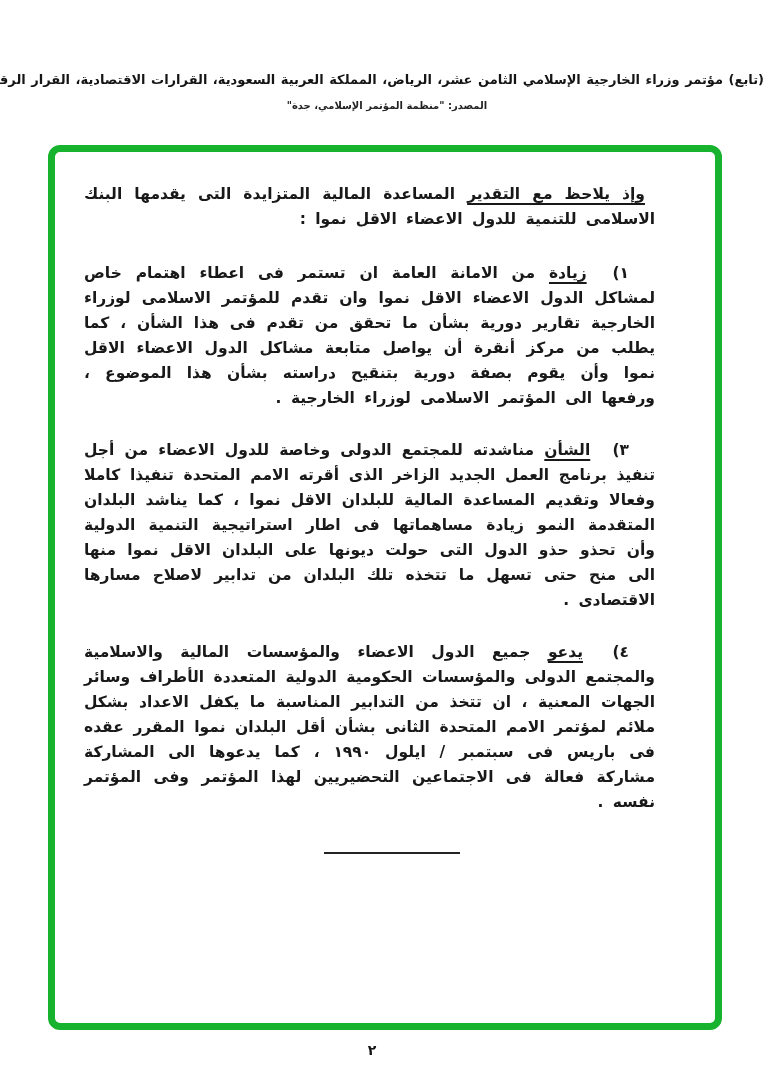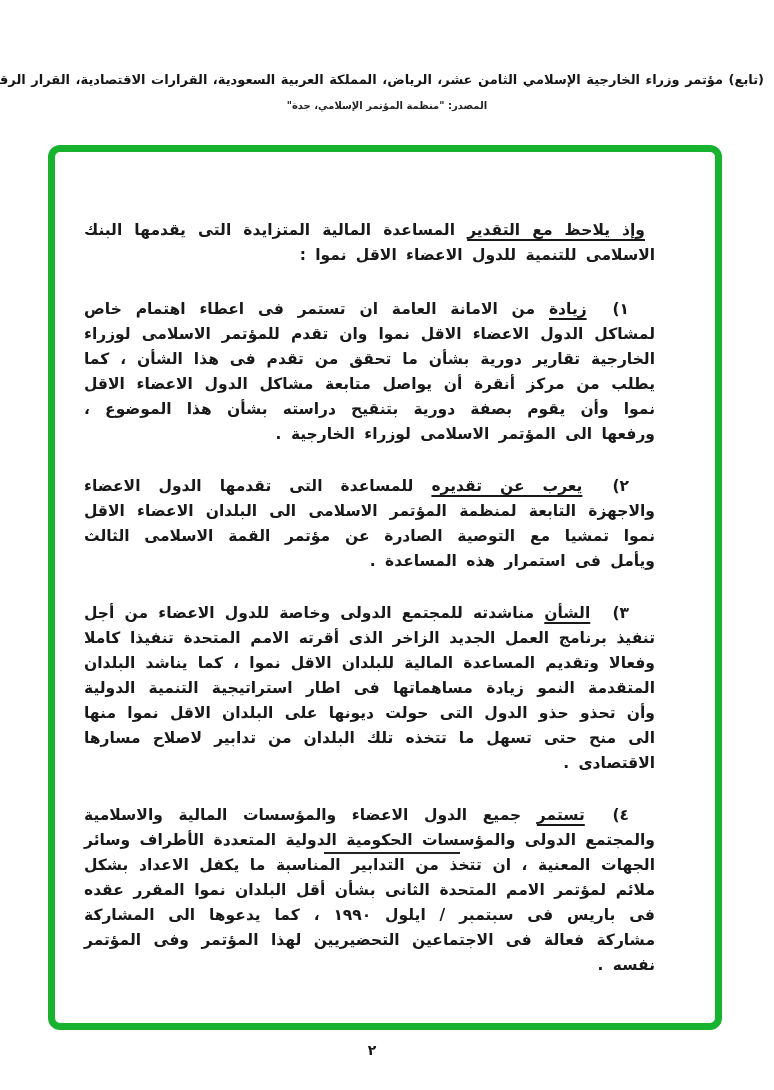--- a/index.html
+++ b/index.html
@@ -26,21 +26,21 @@
     background:transparent;
   }
   
   .doc{
     position:absolute;left:84px;top:182px;width:571px;
     direction:rtl;text-align:justify;
     font-size:15.5px;font-weight:bold;line-height:25px;
     word-spacing:4px;letter-spacing:0.1px;color:#191919;
   }
   .doc p{margin:0 0 27px 0;}
-  .doc p.opening{text-indent:10px;margin-bottom:29px;margin-top:36px;}
+  .doc p.opening{text-indent:10px;margin-bottom:29px;}
   .doc p.item{text-indent:26px;}
   .num{margin-left:12px;}
   .lead{
     text-decoration:underline;
     text-decoration-thickness:1.5px;
     text-underline-offset:4px;
   }
   
   .divider{
     position:absolute;left:324px;top:852px;width:136px;height:2px;
@@ -69,35 +69,30 @@
       <span class="lead">وإذ يلاحظ مع التقدير</span>
       <span>المساعدة المالية المتزايدة التى يقدمها البنك الاسلامى للتنمية للدول الاعضاء الاقل نموا :</span>
     </p>
 
     <p class="item">
       <span class="num">١)</span>
       <span class="lead">زيادة</span>
       <span>من الامانة العامة ان تستمر فى اعطاء اهتمام خاص لمشاكل الدول الاعضاء الاقل نموا وان تقدم للمؤتمر الاسلامى لوزراء الخارجية تقارير دورية بشأن ما تحقق من تقدم فى هذا الشأن ، كما يطلب من مركز أنقرة أن يواصل متابعة مشاكل الدول الاعضاء الاقل نموا وأن يقوم بصفة دورية بتنقيح دراسته بشأن هذا الموضوع ، ورفعها الى المؤتمر الاسلامى لوزراء الخارجية .</span>
     </p>
 
-    <p class="item">
-      <span class="num">٢)</span>
-      <span class="lead">يعرب عن تقديره</span>
-      <span>للمساعدة التى تقدمها الدول الاعضاء والاجهزة التابعة لمنظمة المؤتمر الاسلامى الى البلدان الاعضاء الاقل نموا تمشيا مع التوصية الصادرة عن مؤتمر القمة الاسلامى الثالث ويأمل فى استمرار هذه المساعدة .</span>
-    </p>
 
     <p class="item">
       <span class="num">٣)</span>
       <span class="lead">الشأن</span>
       <span>مناشدته للمجتمع الدولى وخاصة للدول الاعضاء من أجل تنفيذ برنامج العمل الجديد الزاخر الذى أقرته الامم المتحدة تنفيذا كاملا وفعالا وتقديم المساعدة المالية للبلدان الاقل نموا ، كما يناشد البلدان المتقدمة النمو زيادة مساهماتها فى اطار استراتيجية التنمية الدولية وأن تحذو حذو الدول التى حولت ديونها على البلدان الاقل نموا منها الى منح حتى تسهل ما تتخذه تلك البلدان من تدابير لاصلاح مسارها الاقتصادى .</span>
     </p>
 
     <p class="item">
       <span class="num">٤)</span>
-      <span class="lead">تستمر</span>
+      <span class="lead">يدعو</span>
       <span>جميع الدول الاعضاء والمؤسسات المالية والاسلامية والمجتمع الدولى والمؤسسات الحكومية الدولية المتعددة الأطراف وسائر الجهات المعنية ، ان تتخذ من التدابير المناسبة ما يكفل الاعداد بشكل ملائم لمؤتمر الامم المتحدة الثانى بشأن أقل البلدان نموا المقرر عقده فى باريس فى سبتمبر / ايلول ١٩٩٠ ، كما يدعوها الى المشاركة مشاركة فعالة فى الاجتماعين التحضيريين لهذا المؤتمر وفى المؤتمر نفسه .</span>
     </p>
 
   </div>
 
   <div class="divider"></div>
 
   <div class="page-number">٢</div>
 
 </div>

